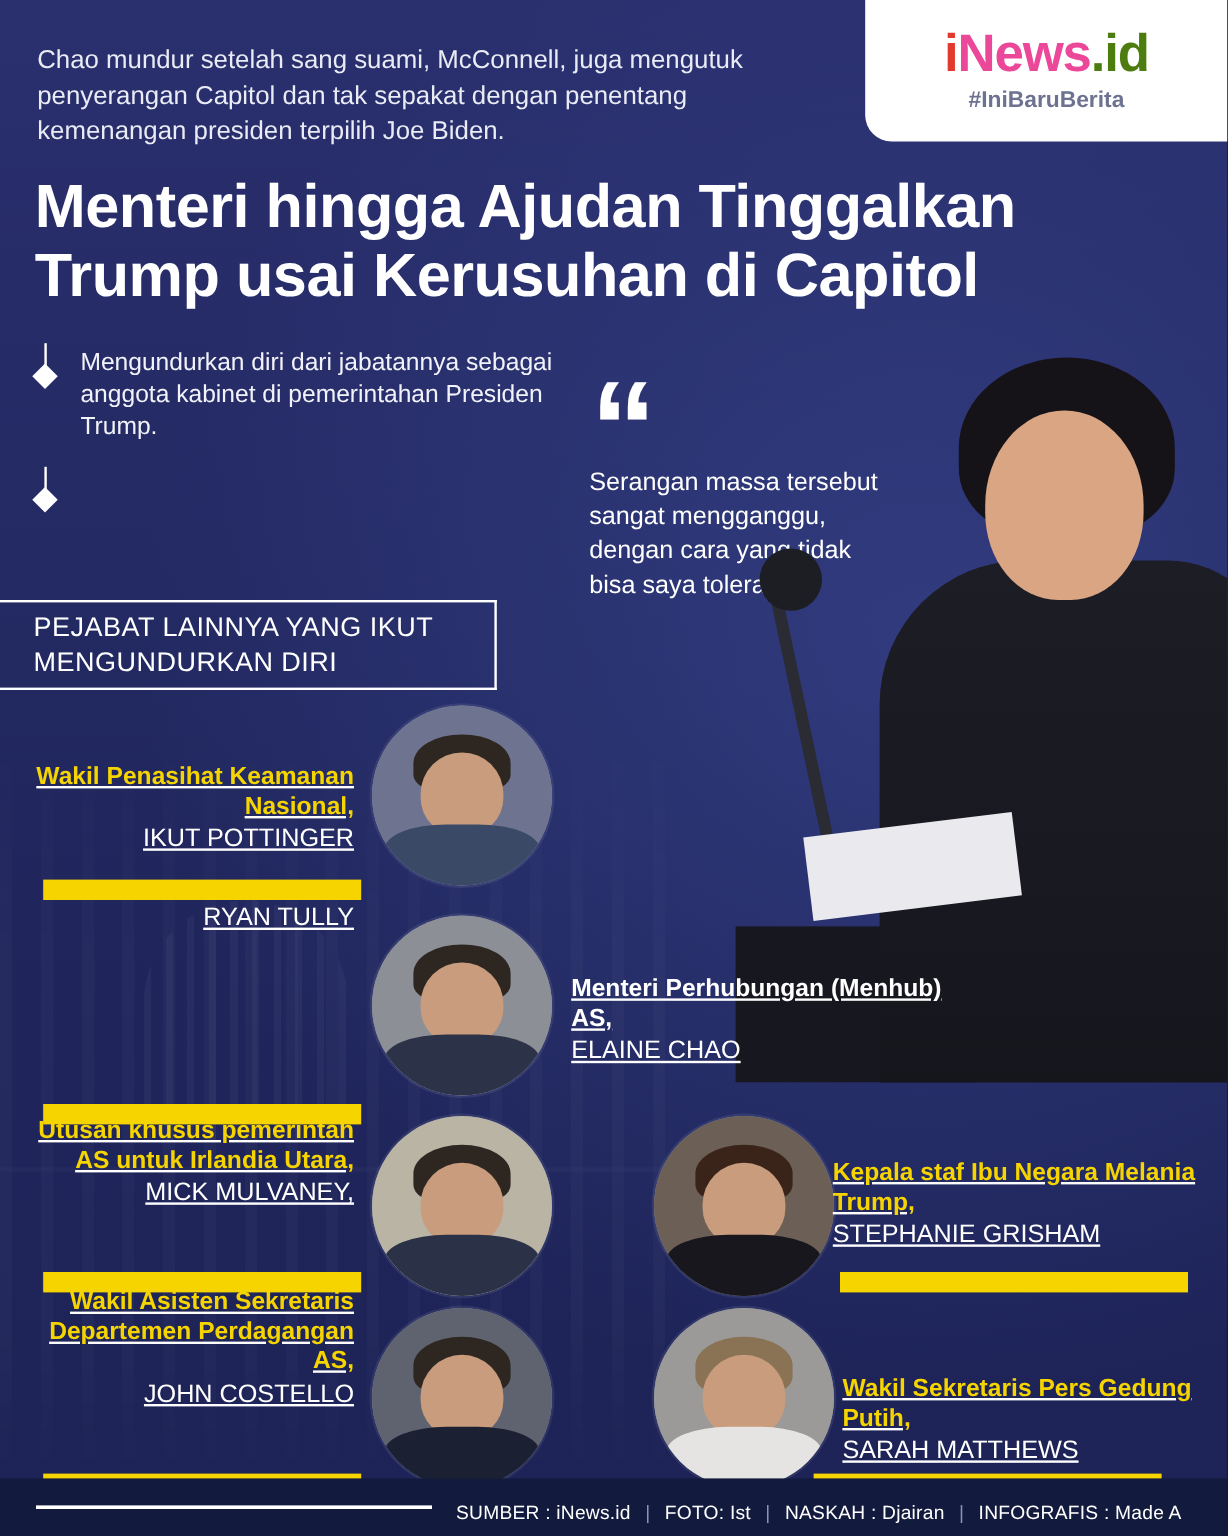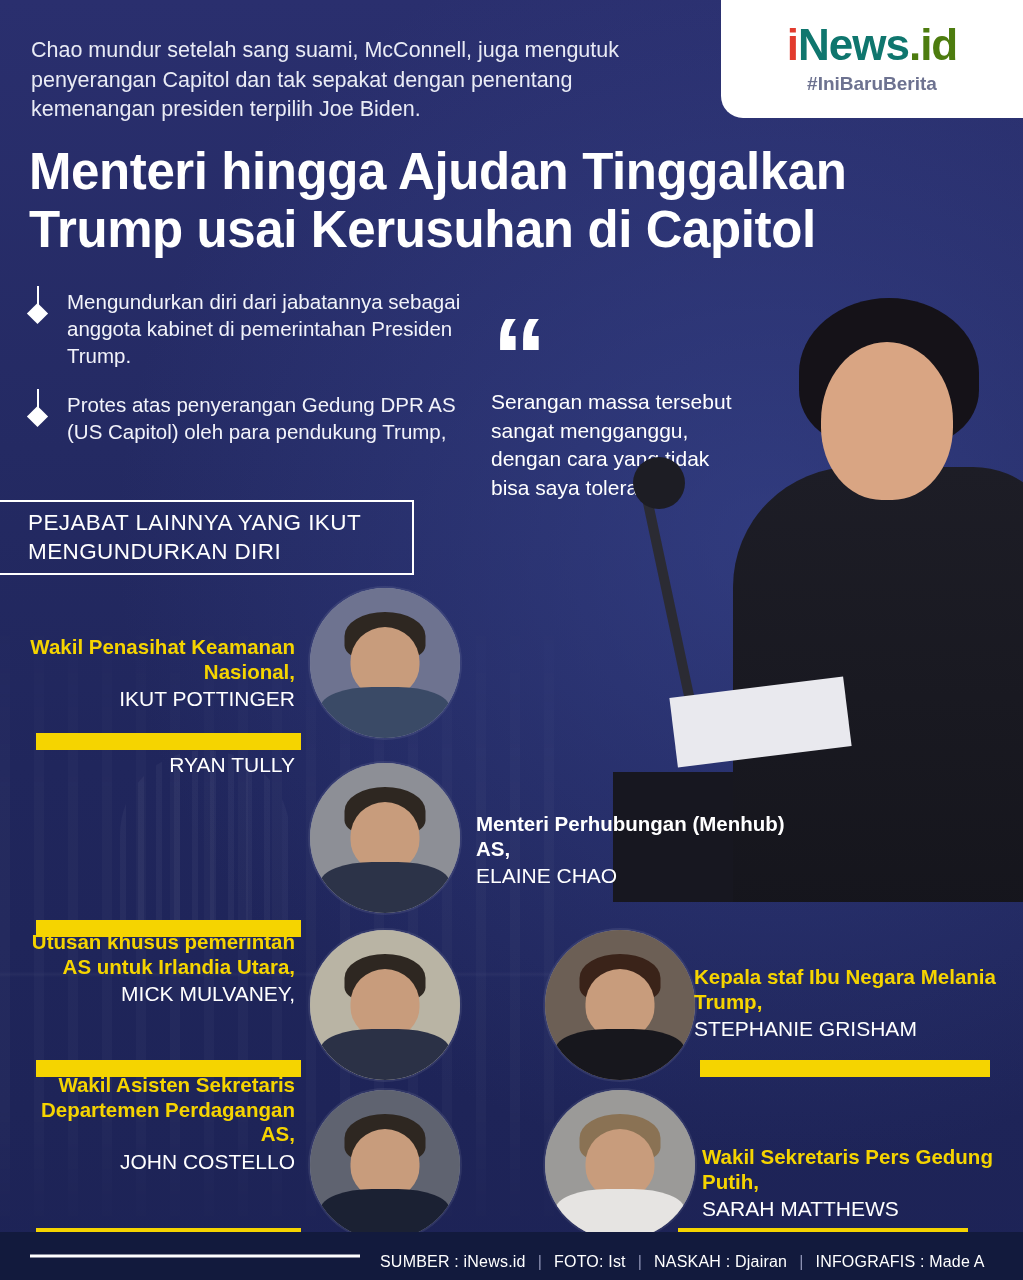--- a/index.html
+++ b/index.html
@@ -53,21 +53,21 @@
     align-items: center;
     justify-content: center;
   }
   #logo-main {
     font-size: 44px;
     font-weight: bold;
     letter-spacing: -1px;
     line-height: 1;
   }
   #logo-main .i { color: #e23b2e; }
-  #logo-main .news { color: #0f766e; }
+  #logo-main .news { color: #ec4899; }
   #logo-main .id { color: #4d7c0f; }
   #logo-tag {
     margin-top: 6px;
     font-size: 19px;
     font-weight: bold;
     color: #6d7290;
     letter-spacing: 0px;
   }
 
   #kicker {
@@ -157,21 +157,21 @@
 
   
   .person { position: absolute; }
   .portrait {
     position: absolute;
     border-radius: 50%;
     overflow: hidden;
     background: #8a90ad;
     box-shadow: 0 0 0 2px rgba(255,255,255,0.08);
   }
-  .p-text { position: absolute; }
+  .p-text { position: absolute; text-decoration: underline; }
   .p-role {
     font-weight: bold;
     color: #f5d400;
     font-size: 20.5px;
     line-height: 1.2;
   }
   .p-name {
     color: #ffffff;
     font-size: 21px;
     line-height: 1.25;
@@ -327,21 +327,20 @@
 
   <div id="bullets">
     <div class="bullet">
       <span class="stem"></span>
       <span class="dia"></span>
       <span>Mengundurkan diri dari jabatannya sebagai anggota kabinet di pemerintahan Presiden Trump.</span>
     </div>
     <div class="bullet">
       <span class="stem"></span>
       <span class="dia"></span>
-      <span>Protes atas penyerangan Gedung DPR AS (US Capitol) oleh para pendukung Trump,</span>
     </div>
   </div>
 
   <div id="quote-mark">“</div>
   <div id="quote-text">Serangan massa tersebut sangat mengganggu, dengan cara yang tidak bisa saya toleransi,”.</div>
 
   <div id="section-box">
     <div id="section-label">PEJABAT LAINNYA YANG IKUT MENGUNDURKAN DIRI</div>
   </div>
 

